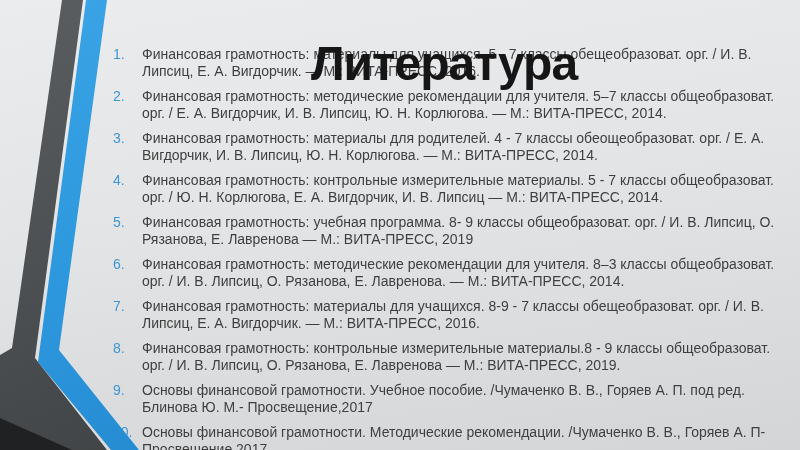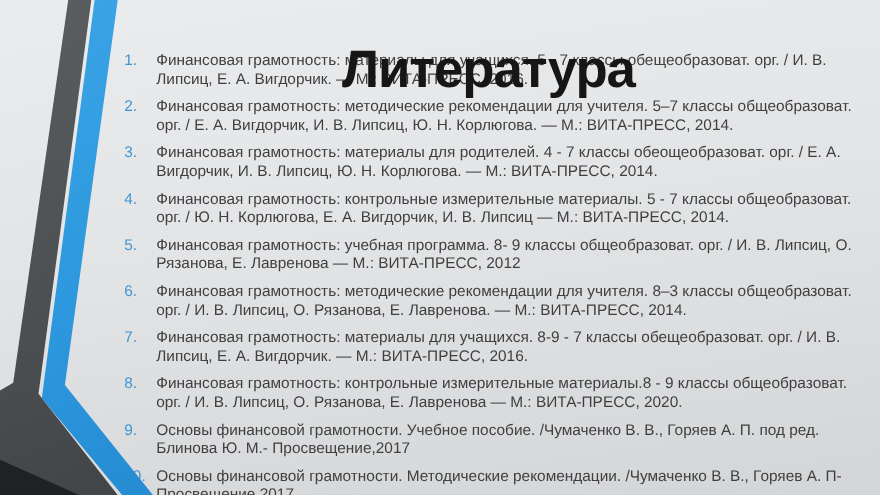--- a/index.html
+++ b/index.html
@@ -77,33 +77,33 @@
     <li>
       <span class="ref-num">3.</span>
       <span class="ref-text">Финансовая грамотность: материалы для родителей. 4 - 7 классы обеощеобразоват. орг. / Е. А. Вигдорчик, И. В. Липсиц, Ю. Н. Корлюгова. — М.: ВИТА-ПРЕСС, 2014.</span>
     </li>
     <li>
       <span class="ref-num">4.</span>
       <span class="ref-text">Финансовая грамотность: контрольные измерительные материалы. 5 - 7 классы общеобразоват. орг. / Ю. Н. Корлюгова, Е. А. Вигдорчик, И. В. Липсиц — М.: ВИТА-ПРЕСС, 2014.</span>
     </li>
     <li>
       <span class="ref-num">5.</span>
-      <span class="ref-text">Финансовая грамотность: учебная программа. 8- 9 классы общеобразоват. орг. / И. В. Липсиц, О. Рязанова, Е. Лавренова — М.: ВИТА-ПРЕСС, 2012</span>
+      <span class="ref-text">Финансовая грамотность: учебная программа. 8- 9 классы общеобразоват. орг. / И. В. Липсиц, О. Рязанова, Е. Лавренова — М.: ВИТА-ПРЕСС, 2019</span>
     </li>
     <li>
       <span class="ref-num">6.</span>
       <span class="ref-text">Финансовая грамотность: методические рекомендации для учителя. 8–3 классы общеобразоват. орг. / И. В. Липсиц, О. Рязанова, Е. Лавренова. — М.: ВИТА-ПРЕСС, 2014.</span>
     </li>
     <li>
       <span class="ref-num">7.</span>
       <span class="ref-text">Финансовая грамотность: материалы для учащихся. 8-9 - 7 классы обещеобразоват. орг. / И. В. Липсиц, Е. А. Вигдорчик. — М.: ВИТА-ПРЕСС, 2016.</span>
     </li>
     <li>
       <span class="ref-num">8.</span>
-      <span class="ref-text">Финансовая грамотность: контрольные измерительные материалы.8 - 9 классы общеобразоват. орг. / И. В. Липсиц, О. Рязанова, Е. Лавренова — М.: ВИТА-ПРЕСС, 2020.</span>
+      <span class="ref-text">Финансовая грамотность: контрольные измерительные материалы.8 - 9 классы общеобразоват. орг. / И. В. Липсиц, О. Рязанова, Е. Лавренова — М.: ВИТА-ПРЕСС, 2019.</span>
     </li>
     <li>
       <span class="ref-num">9.</span>
       <span class="ref-text">Основы финансовой грамотности. Учебное пособие. /Чумаченко В. В., Горяев А. П. под ред. Блинова Ю. М.- Просвещение,2017</span>
     </li>
     <li>
       <span class="ref-num">10.</span>
       <span class="ref-text">Основы финансовой грамотности. Методические рекомендации. /Чумаченко В. В., Горяев А. П- Просвещение,2017</span>
     </li>
   </ol>

